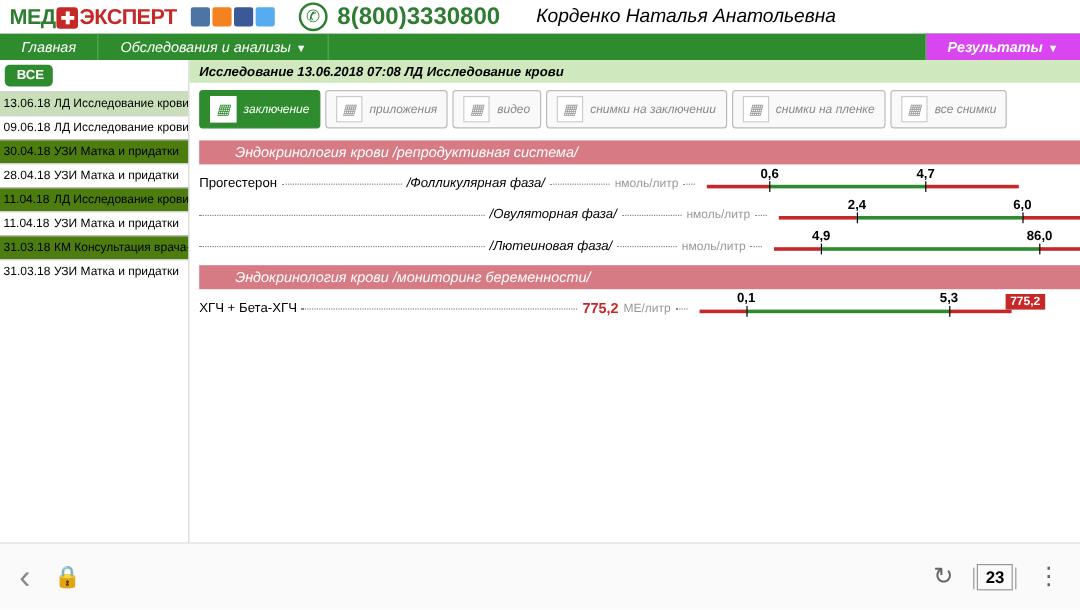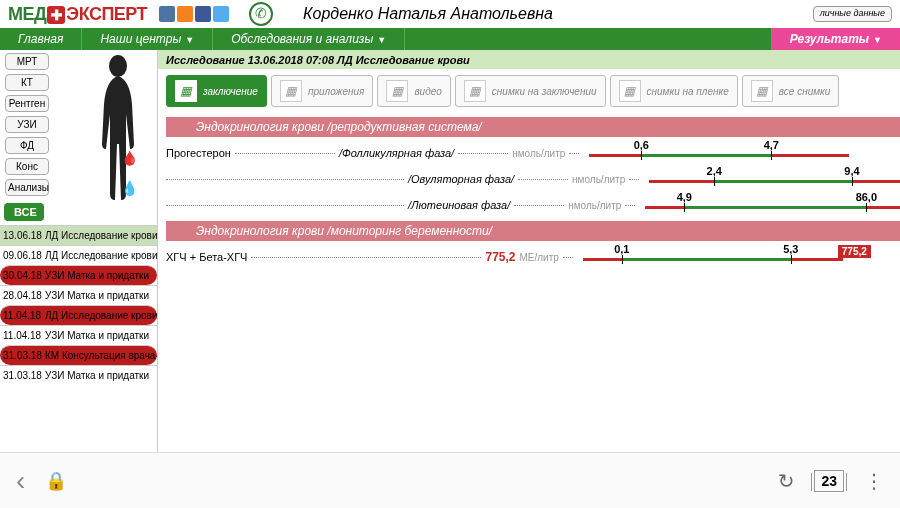--- a/index.html
+++ b/index.html
@@ -12,36 +12,36 @@
   .social { display:flex; gap:2px; margin-left:12px; }
   .social span { width:16px; height:16px; border-radius:2px; display:inline-block; }
   .phone-icon { width:24px; height:24px; border:2px solid #2e7d32; border-radius:50%; margin-left:20px; position:relative; }
   .phone-icon::after{content:"✆"; color:#2e7d32; font-size:14px; position:absolute; top:1px; left:4px;}
   .phone { font-size:20px; color:#2e7d32; font-weight:bold; margin-left:8px; }
   .patient { font-style: italic; font-size:16px; margin-left:30px; }
   .hbtns { margin-left:auto; display:flex; gap:4px; }
   .hbtn { border:1px solid #999; border-radius:4px; padding:2px 6px; font-size:9px; font-style:italic; text-align:center; line-height:1.1; cursor:pointer; background:#f5f5f5;}
   .menubar { background:#2e8b2e; color:#fff; display:flex; height:22px; align-items:center; font-size:12px; font-style:italic; }
   .menubar .mi { padding:0 18px; border-right:1px solid #4caf50; cursor:pointer; line-height:22px; }
-  .menubar .mi.results { margin-left:auto; border-left:1px solid #4caf50; border-right:none; background:#ec4899; font-weight:bold;}
+  .menubar .mi.results { margin-left:auto; border-left:1px solid #4caf50; border-right:none; background:#d946ef; font-weight:bold;}
   .menubar .tri { font-size:9px; margin-left:4px; }
   .content { display:flex; height:calc(100% - 28px - 22px - 56px); }
   .sidebar { width:158px; background:#fff; display:flex; flex-direction:column; border-right:1px solid #ccc;}
   .filters { display:flex; flex-wrap:wrap; padding:2px 0 2px 4px; position:relative; gap:2px;}
   .fbtn { border:1px solid #aaa; border-radius:4px; padding:2px 2px; font-size:10px; background:#f5f5f5; cursor:pointer; margin:1px; text-align:center;}
   .fcol { display:flex; flex-direction:column; gap:2px; }
   .body-fig { position:absolute; right:4px; top:4px; width:70px; height:150px;}
   .body-fig svg{width:100%;height:100%;}
   .drop1{position:absolute; right:18px; top:100px; color:#c62828; font-size:14px;}
   .drop2{position:absolute; right:18px; top:130px; color:#e6a800; font-size:14px;}
   .all-btn { background:#2e8b2e; color:#fff; border:none; border-radius:4px; padding:3px 10px; font-size:11px; font-weight:bold; margin:4px 0 4px 4px; width:40px; cursor:pointer;}
   .visits { flex:1; overflow:hidden; font-size:10px; }
   .visit { display:flex; border-top:1px solid #ccc; padding:4px 3px; cursor:pointer; white-space:nowrap; overflow:hidden; text-overflow:ellipsis;}
   .visit.sel { background:#c9dfb9; }
-  .visit.alt { background:#b91c1c;border-radius:10px; }
+  .visit.alt { background:#4d7c0f; }
   .visit .date { width:42px; flex-shrink:0; }
   .main { flex:1; display:flex; flex-direction:column; background:#fff; position:relative;}
   .main-hdr { background:#d0e8be; font-size:11px; font-weight:bold; font-style:italic; padding:3px 8px; display:flex; align-items:center;}
   .main-hdr .tools{margin-left:auto; display:flex; gap:14px; color:#2e7d32;}
   .tabbar { display:flex; gap:4px; padding:6px 8px 10px 8px; }
   .tab { border:1px solid #bbb; border-radius:3px; padding:4px 8px; display:flex; align-items:center; gap:6px; font-size:10px; font-style:italic; color:#888; background:#f9f9f9; cursor:pointer;}
   .tab.active { background:#2e8b2e; color:#fff; border-color:#2e8b2e;}
   .tab .ticon{width:22px;height:22px;border:1px solid #ccc;background:#fff;display:flex;align-items:center;justify-content:center;font-size:12px;color:#999;}
   .tab.active .ticon{border-color:#fff;background:#fff;color:#2e8b2e;}
   .section-hdr { background:#d67b84; color:#fff; font-style:italic; font-size:12px; padding:3px 30px; margin:0 8px 6px 8px;}
@@ -77,54 +77,34 @@
   <div class="logo">
     <span class="med">МЕД</span><span class="plus">✚</span><span class="expert">ЭКСПЕРТ</span>
   </div>
   <div class="social">
     <span style="background:#4c75a3"></span>
     <span style="background:#f58220"></span>
     <span style="background:#3b5998"></span>
     <span style="background:#55acee"></span>
   </div>
   <div class="phone-icon"></div>
+  <div class="phone">8(800)3330800</div>
   <div class="patient">Корденко Наталья Анатольевна</div>
   <div class="hbtns">
-    <div class="hbtn">личные данные</div>
   </div>
 </div>
 
 <div class="menubar">
   <div class="mi"><span>Главная</span></div>
-  <div class="mi"><span>Наши центры</span><span class="tri">▼</span></div>
   <div class="mi"><span>Обследования и анализы</span><span class="tri">▼</span></div>
   <div class="mi results"><span>Результаты</span><span class="tri">▼</span></div>
 </div>
 
 <div class="content">
   <div class="sidebar">
-    <div class="filters">
-      <div class="fcol">
-        <div class="fbtn" style="width:44px">МРТ</div>
-        <div class="fbtn" style="width:44px">КТ</div>
-        <div class="fbtn" style="width:44px">Рентген</div>
-        <div class="fbtn" style="width:44px">УЗИ</div>
-        <div class="fbtn" style="width:44px">ФД</div>
-        <div class="fbtn" style="width:44px">Конс</div>
-        <div class="fbtn" style="width:44px">Анализы</div>
-      </div>
-      <div class="body-fig">
-        <svg viewBox="0 0 60 150">
-            <ellipse cx="30" cy="12" rx="9" ry="11" fill="#222"></ellipse>
-            <path d="M30 22 Q18 26 16 50 L14 90 Q14 95 18 95 L22 60 L22 140 Q22 146 27 146 L29 90 L31 90 L33 146 Q38 146 38 140 L38 60 L42 95 Q46 95 46 90 L44 50 Q42 26 30 22 Z" fill="#222"></path>
-          </svg>
-      </div>
-      <span class="drop1">🩸</span>
-      <span class="drop2">💧</span>
-    </div>
     <button class="all-btn">ВСЕ</button>
     <div class="visits" id="visits">
         <div class="visit sel">
           <span class="date">13.06.18</span>
           <span>ЛД Исследование крови</span>
         </div>
         <div class="visit">
           <span class="date">09.06.18</span>
           <span>ЛД Исследование крови</span>
         </div>
@@ -215,21 +195,21 @@
     <span class="dots" style="width:50px"></span>
     <span class="unit">нмоль/литр</span>
     <span class="dots" style="width:10px"></span>
     <div class="range-bar">
       <div class="seg red" style="left:0;width:25%"></div>
       <div class="seg grn" style="left:25%;width:53%"></div>
       <div class="seg red" style="left:78%;width:22%"></div>
       <div class="tick" style="left:25%"></div>
             <div class="tick" style="left:78%"></div>
       <div class="lbl" style="left:25%">2,4</div>
-      <div class="lbl" style="left:78%">9,4</div>
+      <div class="lbl" style="left:78%">6,0</div>
     </div>
     </div>
         <div class="result-row">
     <span class="dots" style="width:238px"></span>
     <span class="phase">/Лютеиновая фаза/</span>
     <span class="dots" style="width:50px"></span>
     <span class="unit">нмоль/литр</span>
     <span class="dots" style="width:10px"></span>
     <div class="range-bar">
       <div class="seg red" style="left:0;width:15%"></div>

